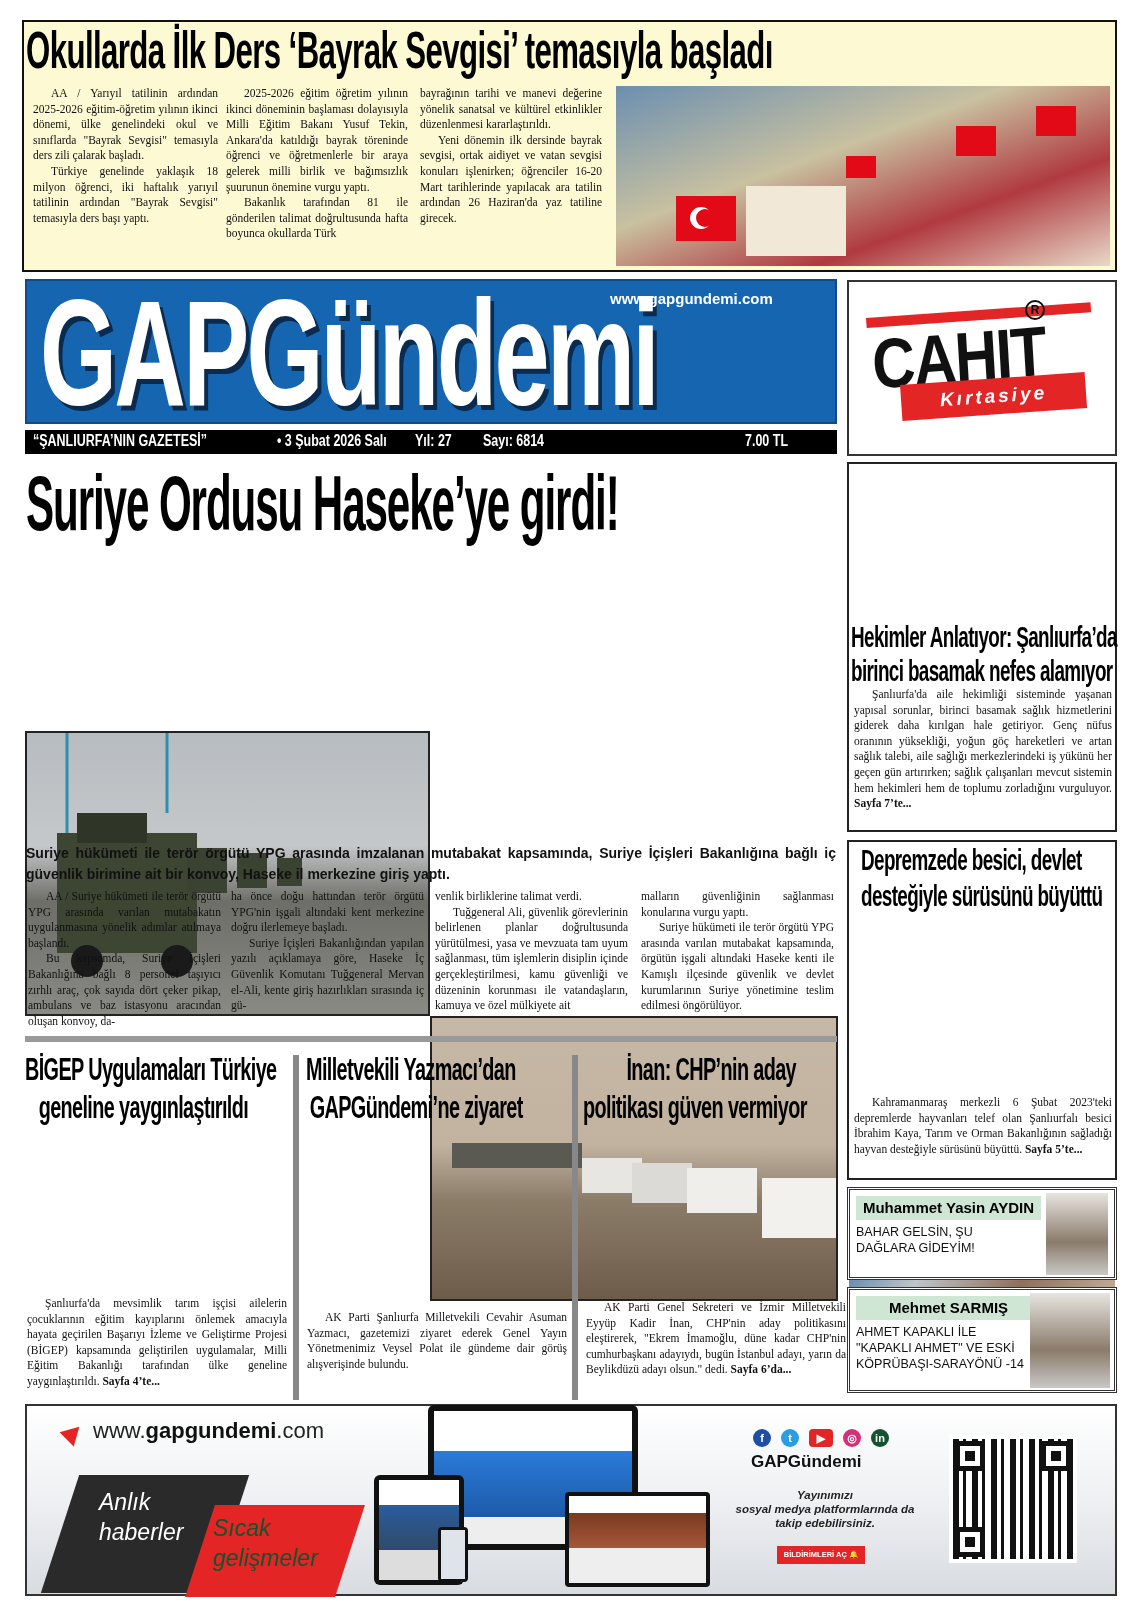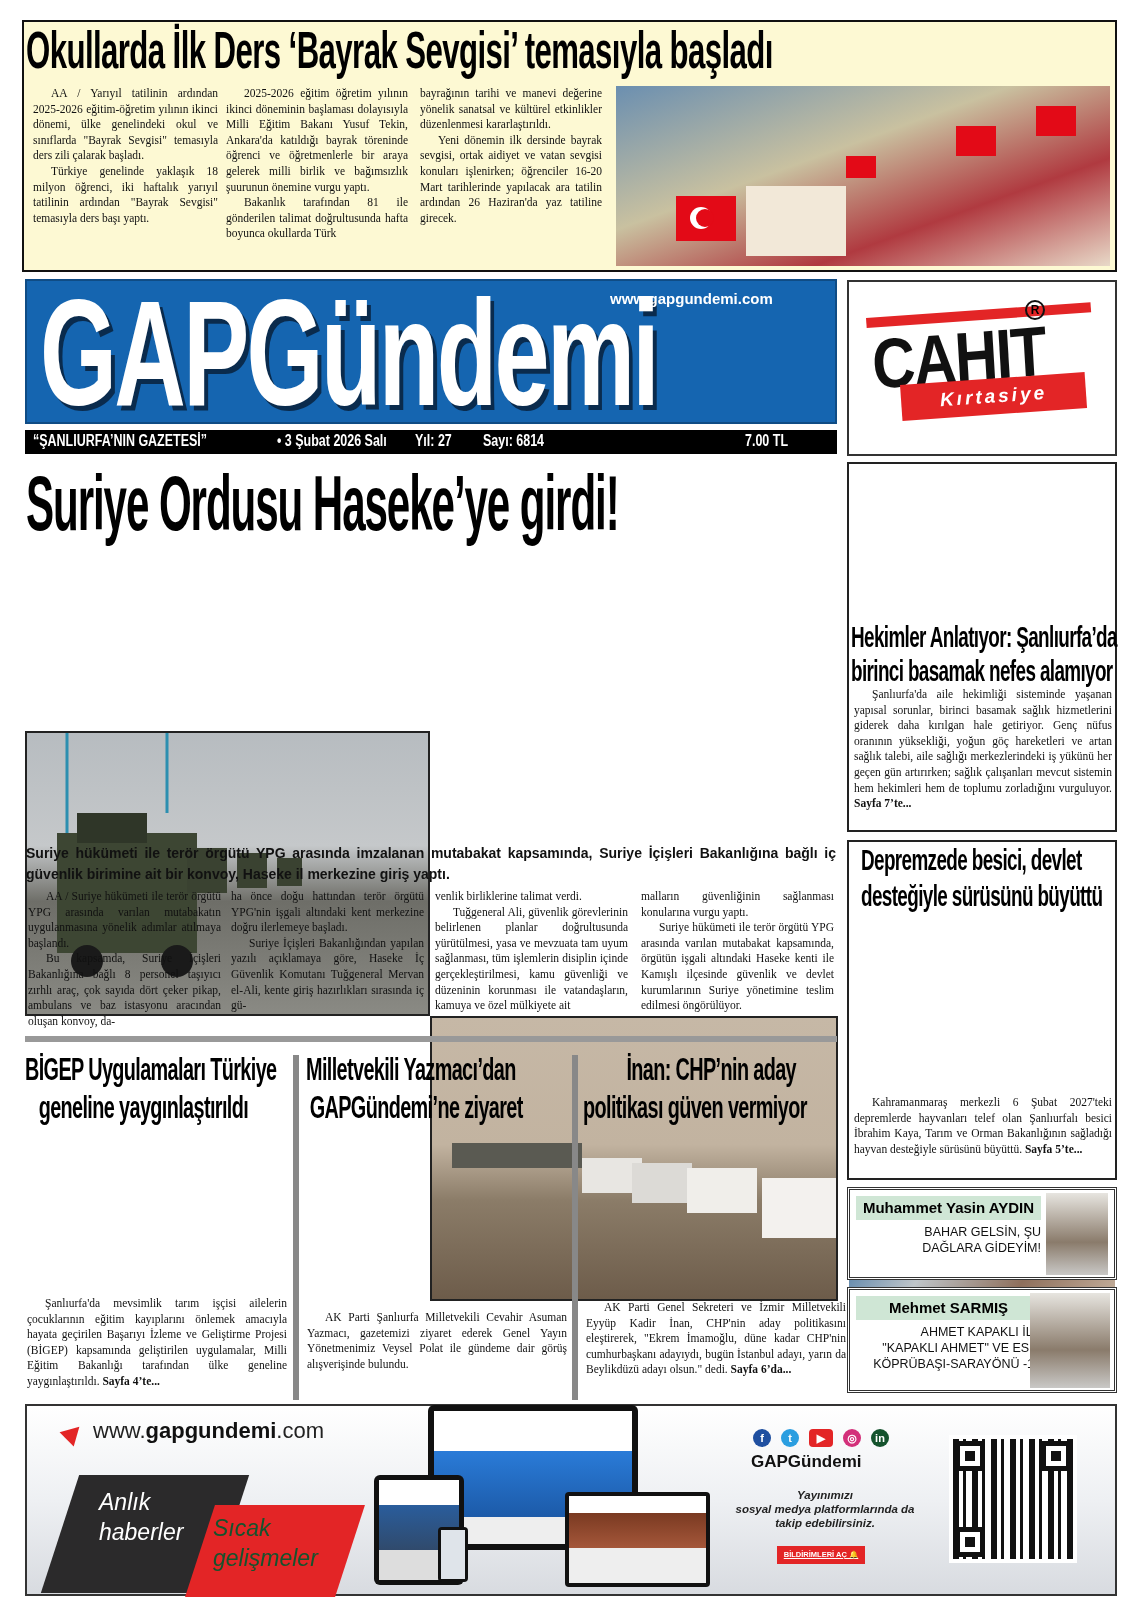--- a/index.html
+++ b/index.html
@@ -49,21 +49,21 @@
   #rs1 { left: 847px; top: 462px; width: 270px; height: 370px; border: 2px solid #222; }
   #rs1-photo { left: 849px; top: 464px; width: 266px; height: 152px; background: linear-gradient(120deg,#3a6fa0 0%,#bfc5c9 30%,#8e6f5c 60%,#d7c6b2 100%); }
   #rs1-title { left: 851px; top: 620px; font-size: 30px; line-height: 34px; transform: scaleX(0.63); color:#000; }
   #rs1-text { left: 854px; top: 687px; width: 258px; }
   #rs2 { left: 847px; top: 840px; width: 270px; height: 340px; border: 2px solid #222; }
   #rs2-title { left: 861px; top: 842px; font-size: 30px; line-height: 36px; transform: scaleX(0.63); color:#000; }
   #rs2-text { left: 854px; top: 1095px; width: 258px; }
 
   .columnist { width: 270px; height: 93px; border: 3px double #333; background: #fff; }
   .col-name { background: #cfe6d5; font-family: "Liberation Sans", sans-serif; font-weight: bold; font-size: 15px; text-align: center; height: 24px; line-height: 24px; width: 185px; }
-  .col-text { font-family: "Liberation Sans", sans-serif; font-size: 12.5px; line-height: 16px; text-align:right; color:#111; width: 185px; }
+  .col-text { font-family: "Liberation Sans", sans-serif; font-size: 12.5px; line-height: 16px; text-align:left; color:#111; width: 185px; }
   .col-photo { width: 62px; background: linear-gradient(180deg,#e7e5e0 0%,#8a7b6b 60%,#c9c8c6 100%); }
 
   
   .bs-title { font-size: 32px; line-height: 38px; transform: scaleX(0.62); color:#000; }
   #vsep1 { left: 293px; top: 1055px; width: 6px; height: 345px; background: #888; }
   #vsep2 { left: 572px; top: 1055px; width: 6px; height: 345px; background: #888; }
 
   
   #ad { left: 25px; top: 1404px; width: 1092px; height: 192px; border: 2px solid #333; background: linear-gradient(180deg,#ffffff 0%,#eef0f3 50%,#d8dbe0 100%); overflow:hidden; }
   #ad-url { left: 93px; top: 1418px; font-family: "Liberation Sans", sans-serif; font-size: 22px; color:#222; }
@@ -78,21 +78,21 @@
   #ad-tablet { left: 374px; top: 1475px; width: 90px; height: 110px; background:#111; border-radius: 6px; padding: 5px; }
   #ad-tablet .scr { width:100%; height:100%; background: linear-gradient(180deg,#fff 0%,#fff 25%,#2a5d9c 25%,#304a6c 70%,#ddd 70%); }
   #ad-laptop { left: 565px; top: 1492px; width: 145px; height: 95px; background:#111; border-radius: 4px; padding: 4px; }
   #ad-laptop .scr { width:100%; height:100%; background: linear-gradient(180deg,#fff 0%,#fff 20%,#7a3a22 20%,#a5573a 60%,#eee 60%); }
   #ad-phone { left: 438px; top: 1527px; width: 30px; height: 55px; background:#111; border-radius: 4px; padding: 3px; }
   #ad-phone .scr { width:100%; height:100%; background:#dfe4ea; }
   #ad-social { left: 753px; top: 1429px; display:flex; gap: 10px; }
   .soc { width: 18px; height: 18px; border-radius: 50%; color:#fff; font-family:"Liberation Sans",sans-serif; font-weight:bold; font-size: 11px; text-align:center; line-height:18px; }
   #ad-brand { left: 751px; top: 1452px; font-family: "Liberation Sans", sans-serif; font-weight: bold; font-size: 17px; color:#111; }
   #ad-follow { left: 715px; top: 1488px; width: 220px; font-family: "Liberation Sans", sans-serif; font-style: italic; font-weight: bold; font-size: 11.5px; line-height: 14px; text-align: center; color:#222; }
-  #ad-notify { left: 777px; top: 1546px; width: 88px; height: 18px; background: #e32526; color:#fff; font-family:"Liberation Sans",sans-serif; font-weight:bold; font-size: 7.5px; line-height: 18px; text-align:center;text-decoration:underline; }
+  #ad-notify { left: 777px; top: 1546px; width: 88px; height: 18px; background: #e32526; color:#fff; font-family:"Liberation Sans",sans-serif; font-weight:bold; font-size: 7.5px; line-height: 18px; text-align:center; }
   #ad-qr { left: 949px; top: 1435px; width: 128px; height: 128px; background:
      repeating-linear-gradient(90deg,#111 0 6px,#fff 6px 10px,#111 10px 13px,#fff 13px 19px),
      #fff; border: 4px solid #fff; }
   .qr-eye { position:absolute; width: 30px; height: 30px; border: 5px solid #111; background:#fff; }
   .qr-eye::after { content:""; position:absolute; left:5px; top:5px; width:10px; height:10px; background:#111; }
 </style>
 </head>
 <body>
 
 <div class="abs" id="top-box"></div>
@@ -190,21 +190,21 @@
   <p><span>Şanlıurfa'da aile hekimliği sisteminde yaşanan yapısal sorunlar, birinci basamak sağlık hizmetlerini giderek daha kırılgan hale getiriyor. Genç nüfus oranının yüksekliği, yoğun göç hareketleri ve artan sağlık talebi, aile sağlığı merkezlerindeki iş yükünü her geçen gün artırırken; sağlık çalışanları mevcut sistemin hem hekimleri hem de toplumu zorladığını vurguluyor.</span> <b>Sayfa 7’te...</b></p>
 </div>
 
 <div class="abs" id="rs2"></div>
 <div class="abs cond" id="rs2-title">
   <div>Depremzede besici, devlet</div>
   <div>desteğiyle sürüsünü büyüttü</div>
 </div>
 
 <div class="abs serif-text" id="rs2-text">
-  <p><span>Kahramanmaraş merkezli 6 Şubat 2027'teki depremlerde hayvanları telef olan Şanlıurfalı besici İbrahim Kaya, Tarım ve Orman Bakanlığının sağladığı hayvan desteğiyle sürüsünü büyüttü.</span> <b>Sayfa 5’te...</b></p>
+  <p><span>Kahramanmaraş merkezli 6 Şubat 2023'teki depremlerde hayvanları telef olan Şanlıurfalı besici İbrahim Kaya, Tarım ve Orman Bakanlığının sağladığı hayvan desteğiyle sürüsünü büyüttü.</span> <b>Sayfa 5’te...</b></p>
 </div>
 
 <div class="abs columnist" style="left:847px; top:1187px;">
   <div class="abs col-name" style="left:6px; top:6px;">Muhammet Yasin AYDIN</div>
   <div class="abs col-text" style="left:6px; top:34px;">
     <div>BAHAR GELSİN, ŞU</div>
     <div>DAĞLARA GİDEYİM!</div>
     <div class="bold">Sayfa 2’de...</div>
   </div>
   <div class="abs col-photo" style="left:196px; top:3px; height:82px;"></div>

